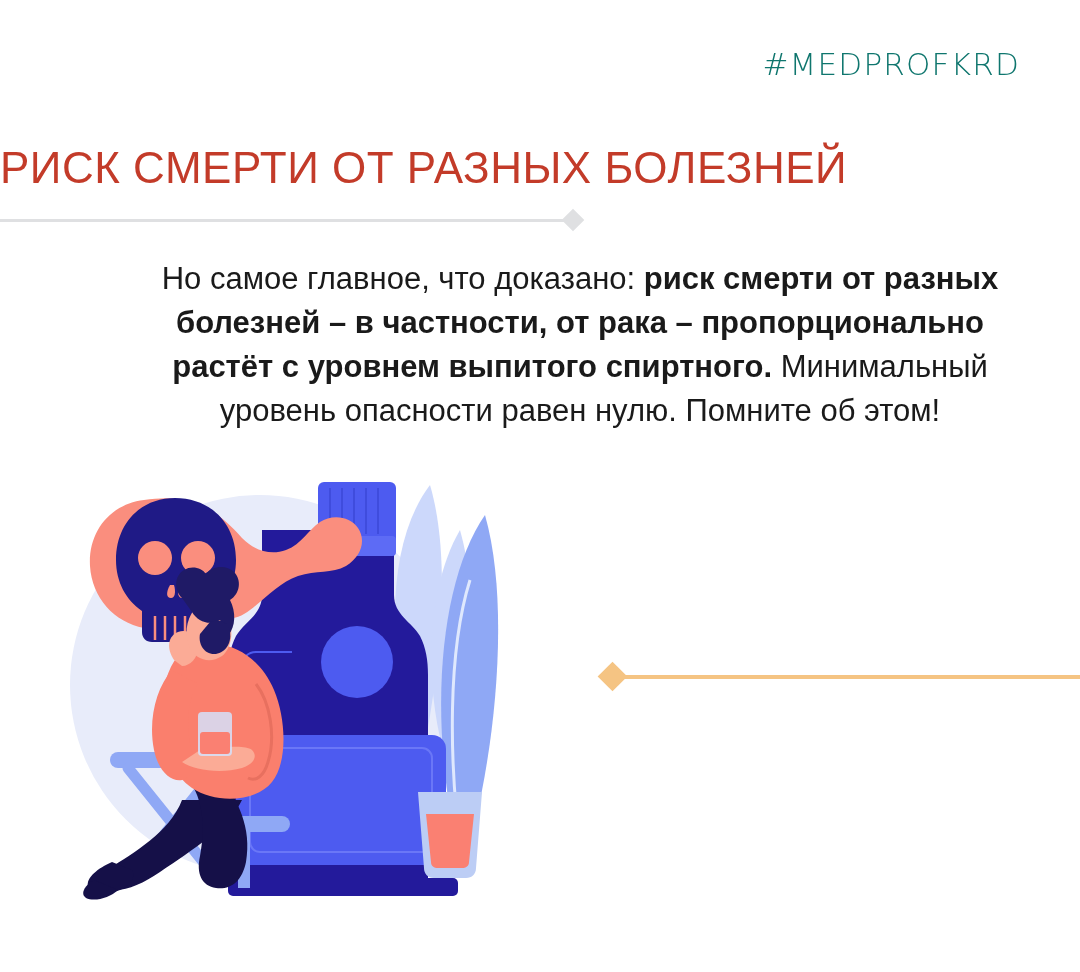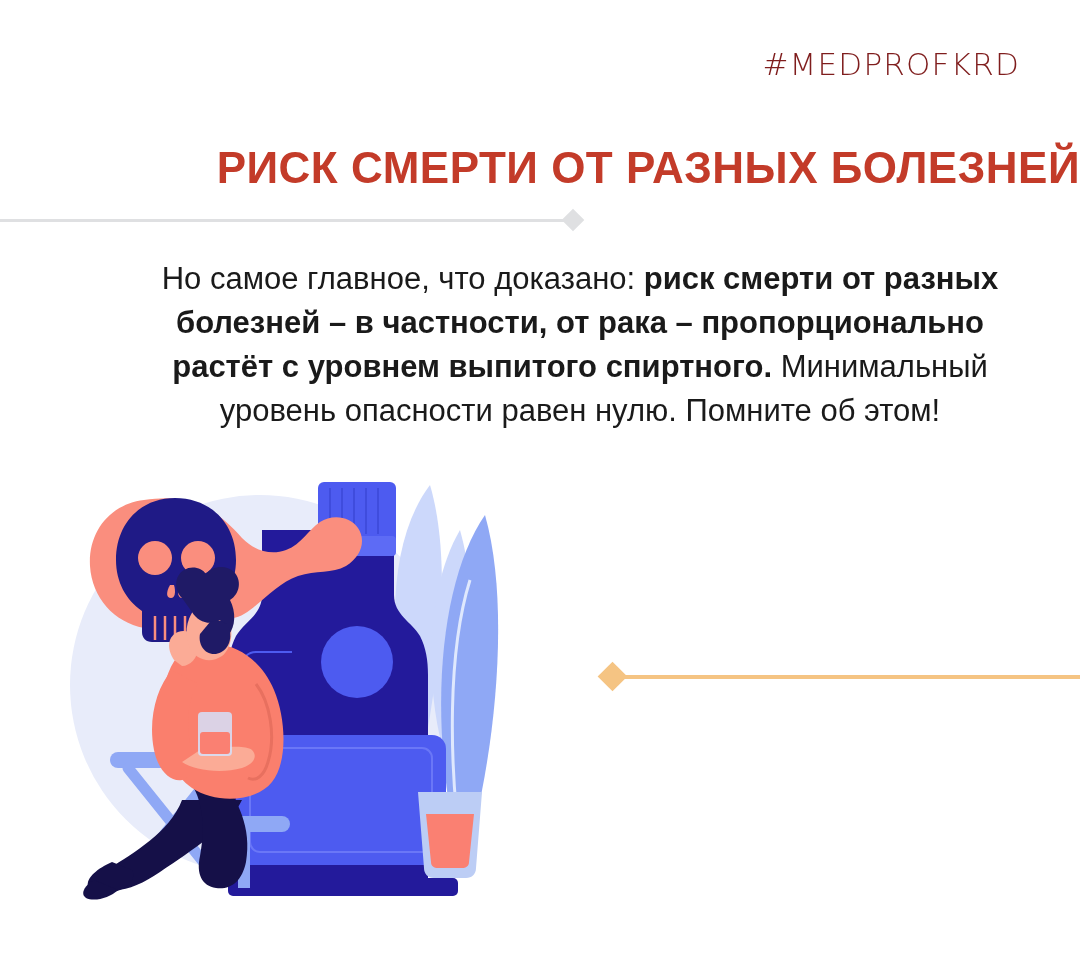--- a/index.html
+++ b/index.html
@@ -20,34 +20,34 @@
 
   
   .hashtag {
     position: absolute;
     top: 46px;
     right: 60px;
     font-family: "DejaVu Sans", sans-serif;
     font-size: 31px;
     font-weight: 300;
     letter-spacing: 1.2px;
-    color: #7f1d1d;
+    color: #0f766e;
     white-space: nowrap;
   }
 
   
   .title {
     position: absolute;
     top: 143px;
     left: 0;
     width: 1080px;
-    text-align: right;
+    text-align: left;
     font-family: "Liberation Sans", sans-serif;
     font-size: 44px;
-    font-weight: bold;
+    font-weight: normal;
     letter-spacing: 0.5px;
     color: #c33b29;
     white-space: nowrap;
   }
 
   
   .divider-grey {
     position: absolute;
     top: 219px;
     left: 0;

